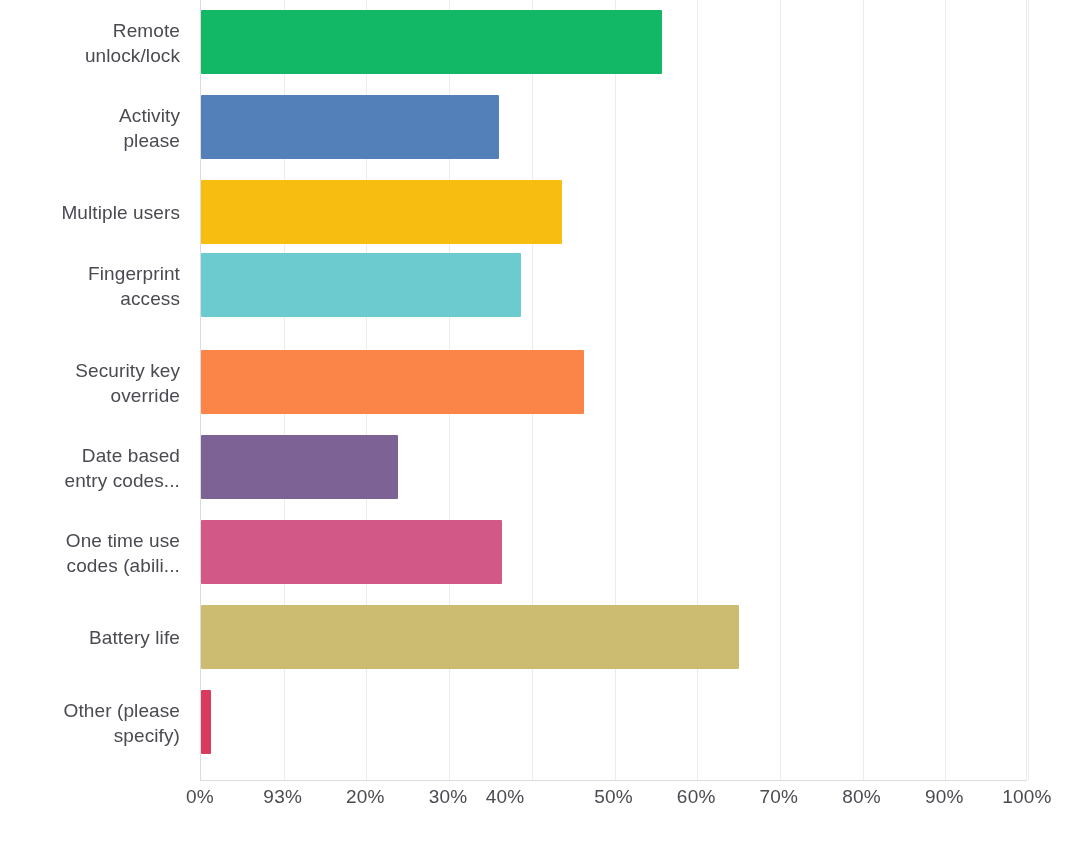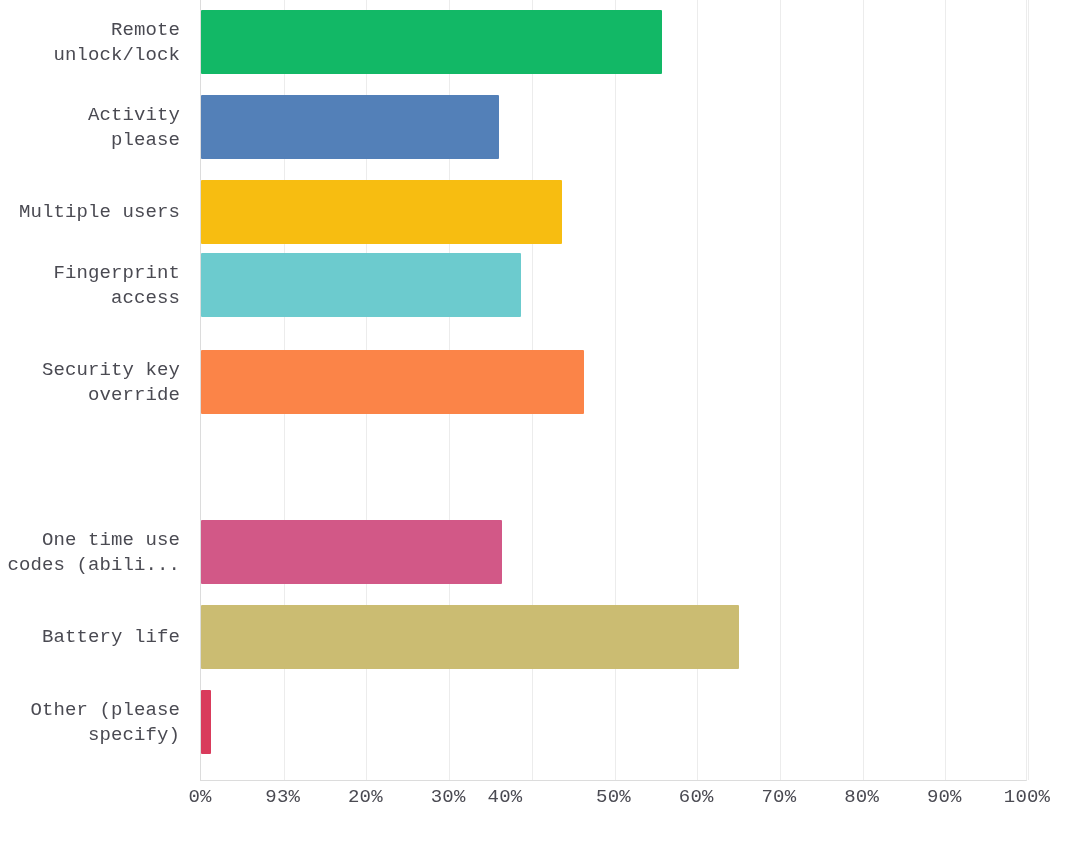--- a/index.html
+++ b/index.html
@@ -11,21 +11,20 @@
     width: 1080px;
     height: 866px;
     font-family: "Liberation Sans", sans-serif;
     overflow: hidden;
   }
 
   #chart-root {
     position: relative;
     width: 1080px;
     height: 623px;
-    font-family: Liberation Mono, monospace;
   }
 
   
   .plot-area {
     position: absolute;
     left: 200px;
     top: 0px;
     width: 827px;
     height: 781px;
     border-left: 1px solid #dcdcdc;
@@ -140,20 +139,25 @@
       <div class="bar-row" style="top: 243px;">
         <div class="cat-label">Fingerprint
 access</div>
         <div class="bar" title="38.7%" style="width: 320.049px; background: rgb(108, 203, 206);"></div>
       </div>
       <div class="bar-row" style="top: 340px;">
         <div class="cat-label">Security key
 override</div>
         <div class="bar" title="46.3%" style="width: 382.901px; background: rgb(251, 132, 72);"></div>
       </div>
+      <div class="bar-row" style="top: 425px;">
+        <div class="cat-label">Date based
+entry codes...</div>
+        <div class="bar" title="23.8%" style="width: 196.826px; background: rgb(125, 98, 149);"></div>
+      </div>
       <div class="bar-row" style="top: 510px;">
         <div class="cat-label">One time use
 codes (abili...</div>
         <div class="bar" title="36.4%" style="width: 301.028px; background: rgb(210, 88, 135);"></div>
       </div>
       <div class="bar-row" style="top: 595px;">
         <div class="cat-label">Battery life</div>
         <div class="bar" title="65%" style="width: 537.55px; background: rgb(203, 188, 114);"></div>
       </div>
       <div class="bar-row" style="top: 680px;">

